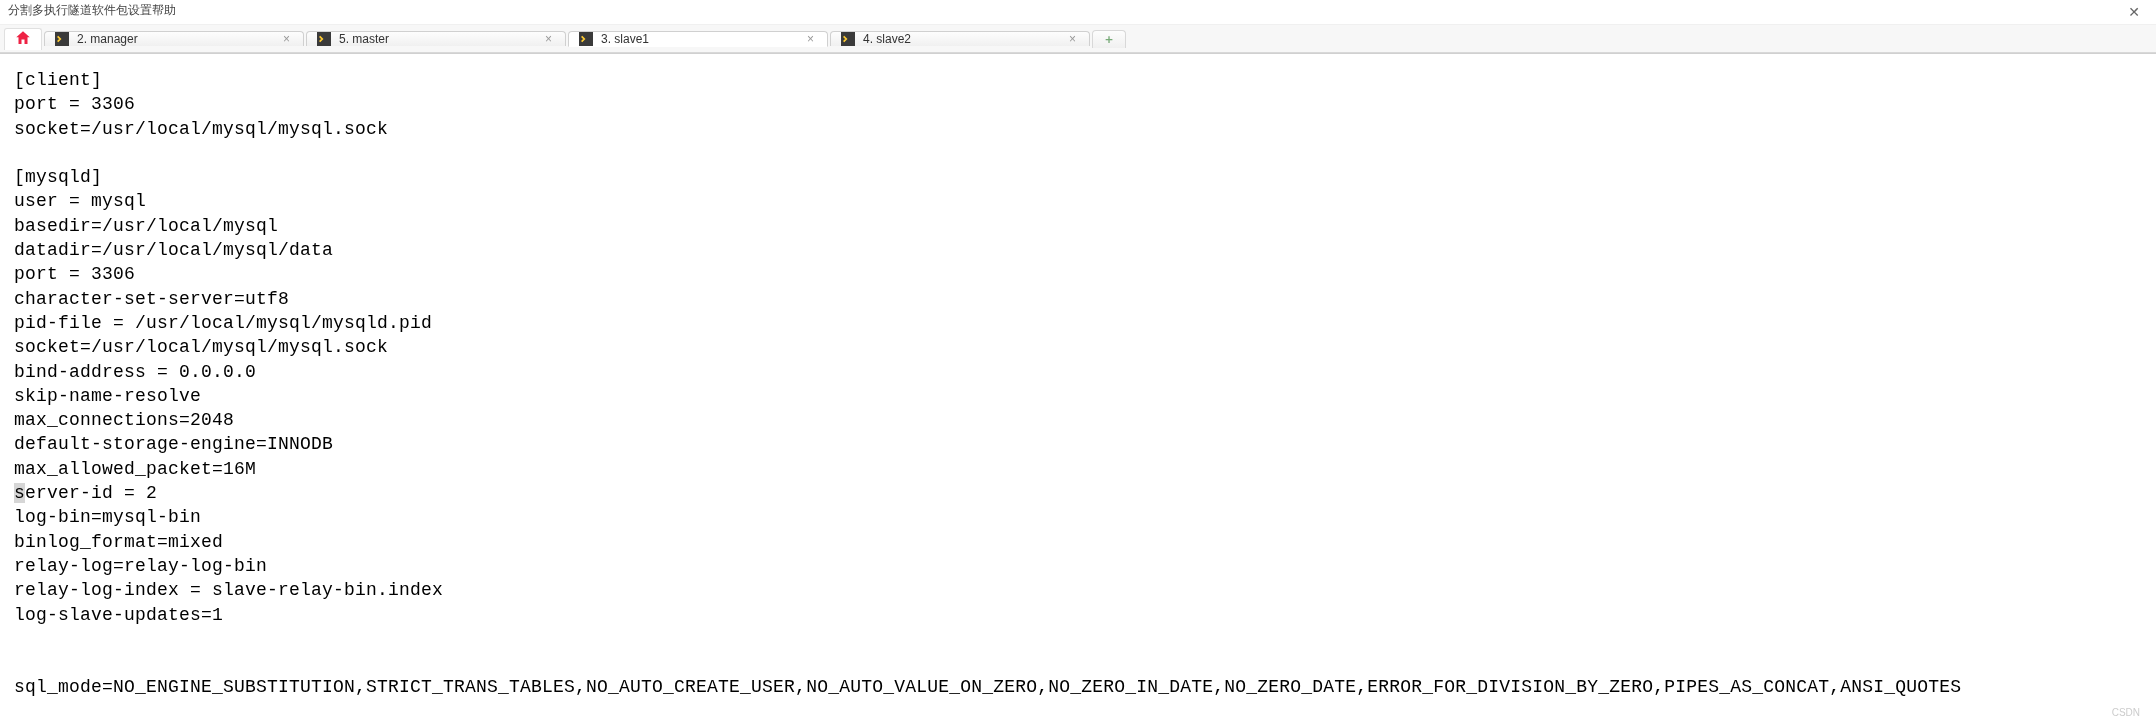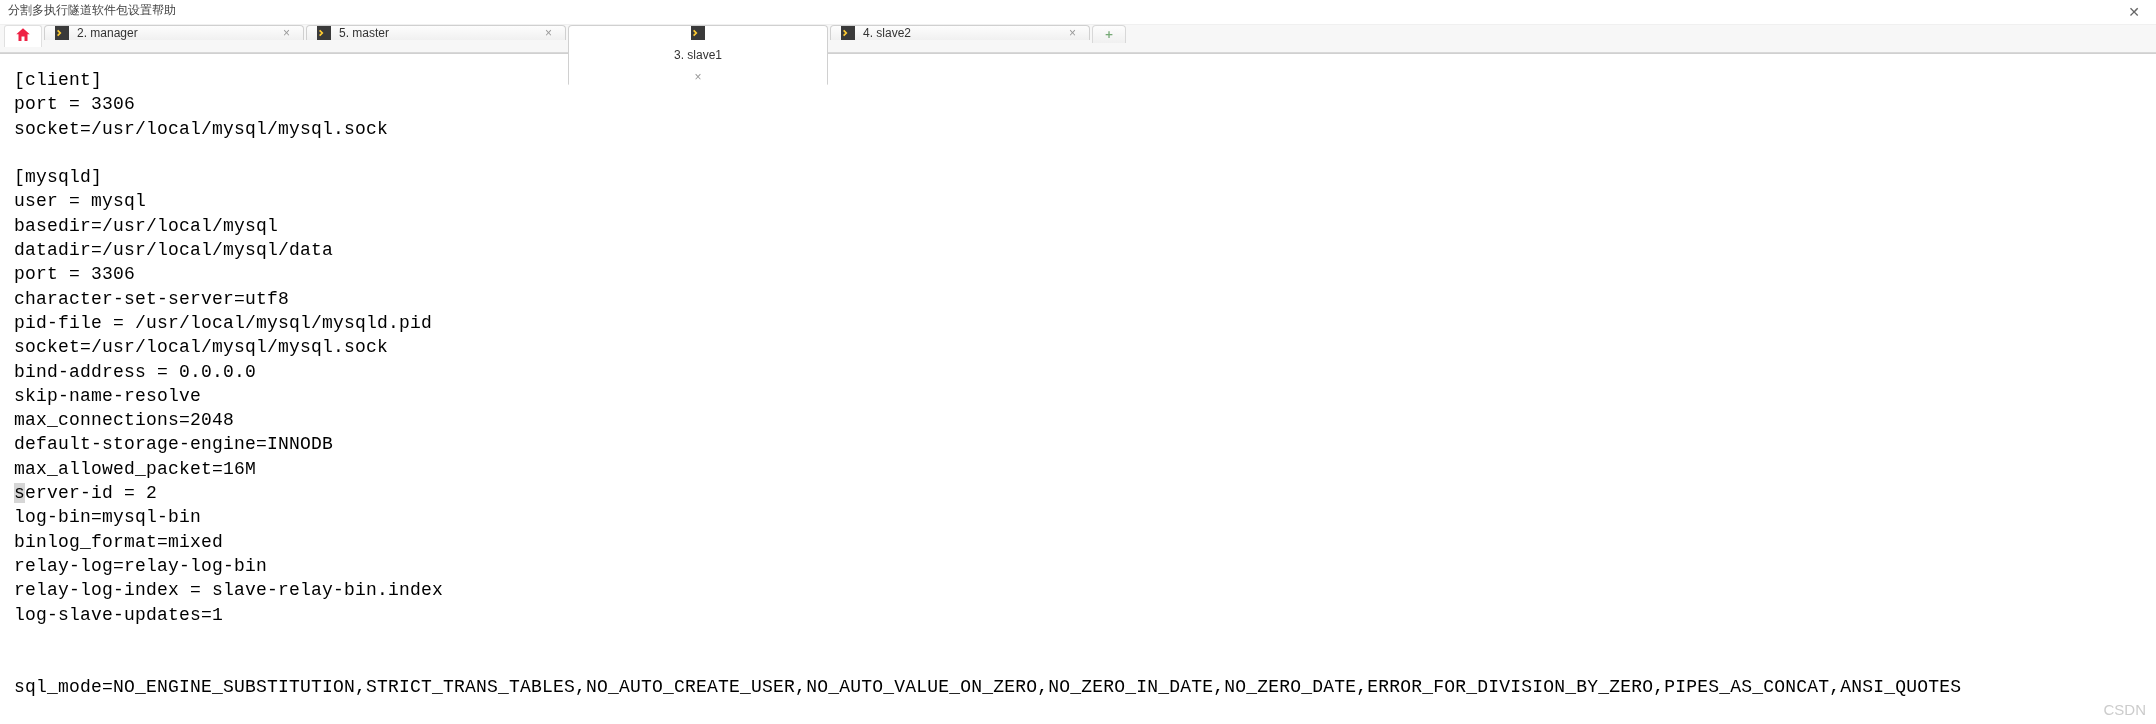--- a/index.html
+++ b/index.html
@@ -13,21 +13,21 @@
       display: flex;
       padding: 2px 8px;
       background: #fff;
       border-bottom: 1px solid #f0f0f0;
       font-size: 12px;
       color: #444;
     }
     .menu-bar span { cursor: default; }
     .toolbar {
       display: flex;
-      align-items: flex-start;
+      align-items: center;
       background: #f7f7f7;
       border-bottom: 1px solid #d8d8d8;
       height: 28px;
       padding-left: 4px;
     }
     .home-btn {
       display: flex;
       align-items: center;
       justify-content: center;
       width: 38px;
@@ -49,21 +49,20 @@
       border-radius: 4px 4px 0 0;
       margin-right: 2px;
       gap: 8px;
       position: relative;
       cursor: pointer;
     }
     .tab.active {
       background: #fff;
       border-bottom: 1px solid #fff;
       z-index: 2;
-      flex-direction: column;
     }
     .tab-icon {
       width: 14px;
       height: 14px;
       display: inline-flex;
       align-items: center;
       justify-content: center;
       flex-shrink: 0;
     }
     .tab-label { flex: 1; color: #333; font-size: 12px; }
@@ -104,23 +103,23 @@
       padding: 14px 12px 8px 14px;
       white-space: pre;
       color: #000;
       letter-spacing: 0.2px;
     }
     .cursor-highlight {
       background: #d6d6d6;
     }
     .watermark {
       position: fixed;
-      right: 10px;
+      right: 16px;
       bottom: 6px;
-      font-size: 15px;
+      font-size: 10px;
       color: #ccc;
       font-family: Arial, sans-serif;
     }
   </style>
 </head>
 <body>
 
 <div class="menu-bar">
   <span>分割</span>
   <span>多执行</span>

